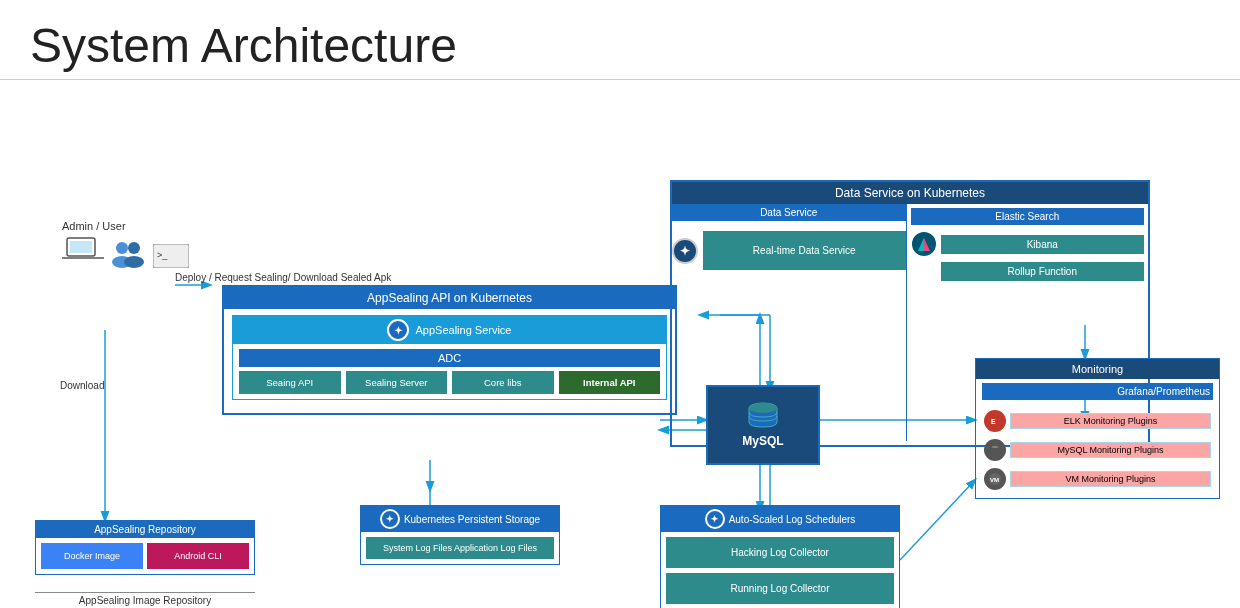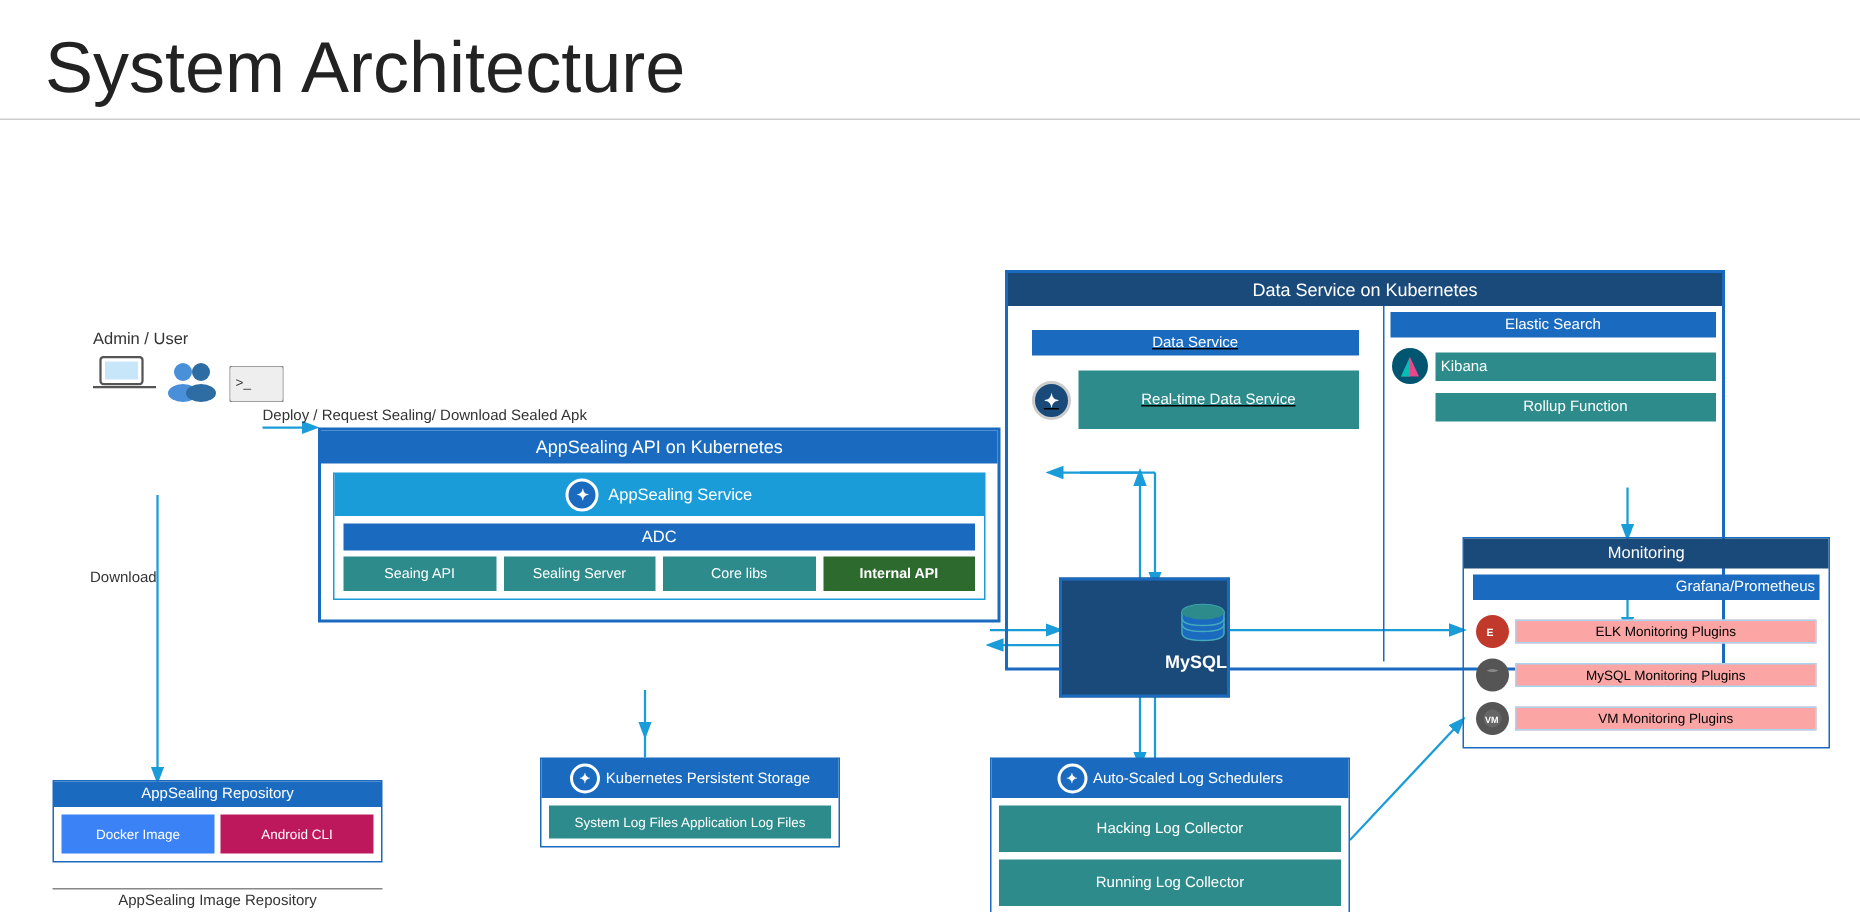--- a/index.html
+++ b/index.html
@@ -163,21 +163,21 @@
     <svg width="36" height="24" viewBox="0 0 36 24" style="margin-top:2px;">
       <rect x="0" y="0" width="36" height="24" rx="2" fill="#eee" stroke="#888" stroke-width="1"></rect>
       <text x="4" y="14" font-size="9" fill="#333">&gt;_</text>
     </svg>
   </div>
 
   <div style="position:absolute;left:175px;top:182px;font-size:10px;color:#333;white-space:nowrap;">Deploy / Request Sealing/ Download Sealed Apk</div>
 
   <div style="position:absolute;left:60px;top:290px;font-size:10px;color:#333;">Download</div>
 
-  <div style="position:absolute;left:212px;top:195px;width:455px;height:130px;border:2px solid #1a6bbf;">
+  <div style="position:absolute;left:222px;top:195px;width:455px;height:130px;border:2px solid #1a6bbf;">
     <div class="box-header" style="font-size:12px;padding:4px;">AppSealing API on Kubernetes</div>
 
     <div style="margin:6px 8px 4px 8px;border:1px solid #1a9cd8;">
       <div style="background:#1a9cd8;color:#fff;font-size:11px;text-align:center;padding:3px;display:flex;align-items:center;justify-content:center;gap:6px;">
         <div class="k8s-icon" style="width:22px;height:22px;font-size:10px;">✦</div>
         <span>AppSealing Service</span>
       </div>
 
       <div style="margin:5px 6px 4px 6px;background:#1a6bbf;color:#fff;font-size:11px;text-align:center;padding:3px;">ADC</div>
 
@@ -204,45 +204,45 @@
       <div class="k8s-icon" style="width:20px;height:20px;font-size:9px;">✦</div>
       <span style="color:#fff;font-size:10px;">Kubernetes Persistent Storage</span>
     </div>
     <div style="margin:5px;background:#2e8b8b;color:#fff;font-size:9px;text-align:center;padding:6px 2px;">System Log Files Application Log Files</div>
   </div>
 
   <div style="position:absolute;left:670px;top:90px;width:480px;height:267px;border:2px solid #1a6bbf;">
     <div class="box-header-dark" style="font-size:12px;padding:4px;">Data Service  on Kubernetes</div>
     <div style="display:flex;gap:0;height:calc(100% - 26px);">
 
-      <div style="flex:1;border-right:1px solid #1a6bbf;padding:16px;text-decoration:underline;">
+      <div style="flex:1;border-right:1px solid #1a6bbf;padding:0;">
         <div style="background:#1a6bbf;color:#fff;font-size:10px;text-align:center;padding:3px;margin-bottom:6px;">Data Service</div>
         <div style="display:flex;align-items:center;gap:5px;margin-top:10px;">
           <div class="k8s-icon-dark" style="flex-shrink:0;">✦</div>
           <div style="flex:1;background:#2e8b8b;color:#fff;font-size:10px;text-align:center;padding:14px 4px;">Real-time Data Service</div>
         </div>
       </div>
 
       <div style="flex:1;padding:4px;">
         <div style="background:#1a6bbf;color:#fff;font-size:10px;text-align:center;padding:3px;margin-bottom:6px;">Elastic Search</div>
         <div style="display:flex;align-items:center;gap:4px;margin-bottom:5px;">
 
           <svg width="26" height="26" viewBox="0 0 26 26" style="flex-shrink:0;">
             <circle cx="13" cy="13" r="12" fill="#005571"></circle>
             <path d="M7,20 L13,7 L19,20" fill="#e8478b" stroke="none"></path>
             <path d="M7,20 L13,7 L13,20" fill="#00bfb3" stroke="none"></path>
           </svg>
-          <div style="flex:1;background:#2e8b8b;color:#fff;font-size:10px;text-align:left;padding:4px;">Kibana</div>
+          <div style="flex:1;background:#2e8b8b;color:#fff;font-size:10px;text-align:center;padding:4px;">Kibana</div>
         </div>
         <div style="background:#2e8b8b;color:#fff;font-size:10px;text-align:center;padding:4px;margin-left:30px;">Rollup Function</div>
       </div>
     </div>
   </div>
 
-  <div style="position:absolute;left:706px;top:295px;width:114px;height:80px;background:#1a4a7a;border:2px solid #1a6bbf;display:flex;flex-direction:column;align-items:flex-end;justify-content:center;gap:4px;">
+  <div style="position:absolute;left:706px;top:295px;width:114px;height:80px;background:#1a4a7a;border:2px solid #1a6bbf;display:flex;flex-direction:column;align-items:center;justify-content:center;gap:4px;">
 
     <svg width="32" height="28" viewBox="0 0 32 28">
       <ellipse cx="16" cy="6" rx="14" ry="5" fill="#2e8b8b" stroke="#4ab" stroke-width="1"></ellipse>
       <path d="M2,6 L2,20 Q2,25 16,25 Q30,25 30,20 L30,6" fill="#1a6bbf" stroke="#4ab" stroke-width="1"></path>
       <ellipse cx="16" cy="6" rx="14" ry="5" fill="#2e8b8b"></ellipse>
       <path d="M2,10 Q2,15 16,15 Q30,15 30,10" fill="none" stroke="#4ab" stroke-width="1"></path>
       <path d="M2,14 Q2,19 16,19 Q30,19 30,14" fill="none" stroke="#4ab" stroke-width="1"></path>
     </svg>
     <div style="color:#fff;font-size:12px;font-weight:bold;">MySQL</div>
   </div>

